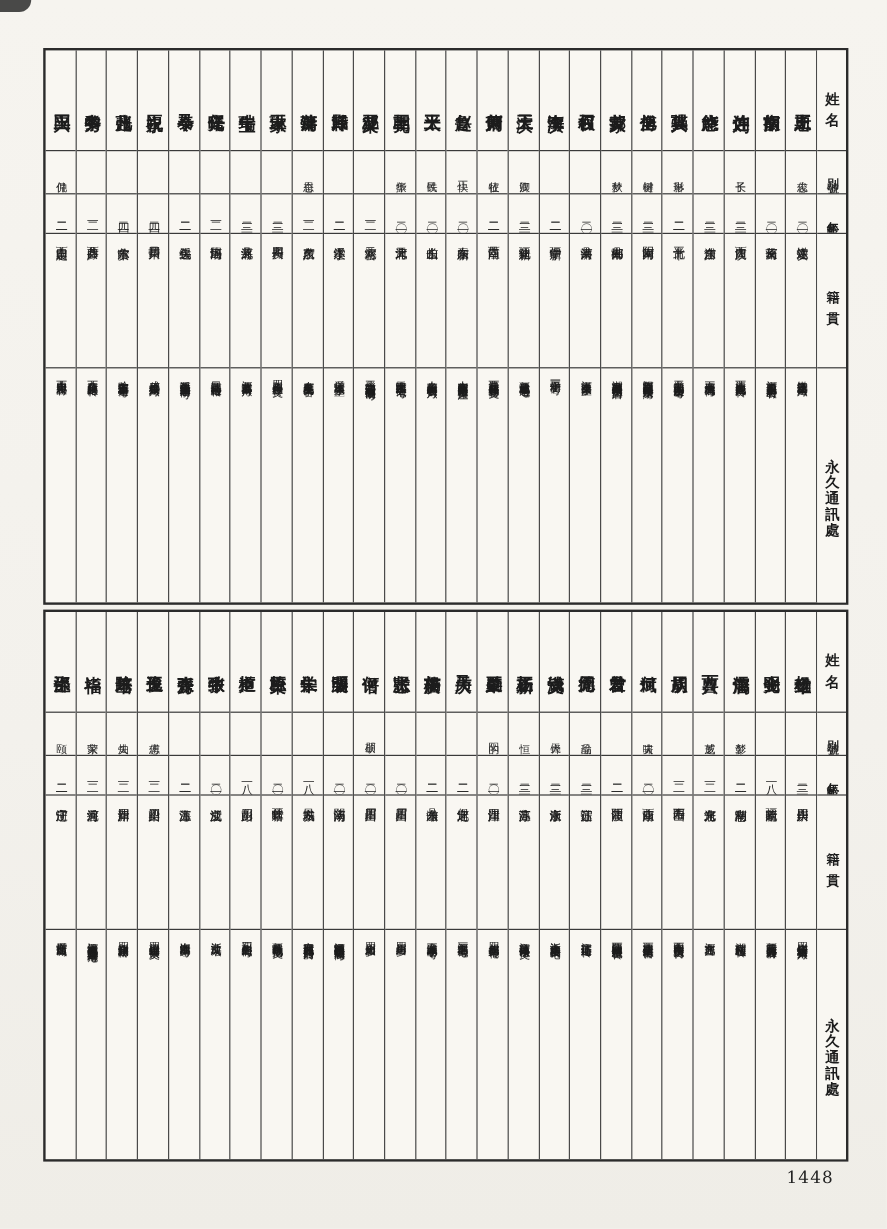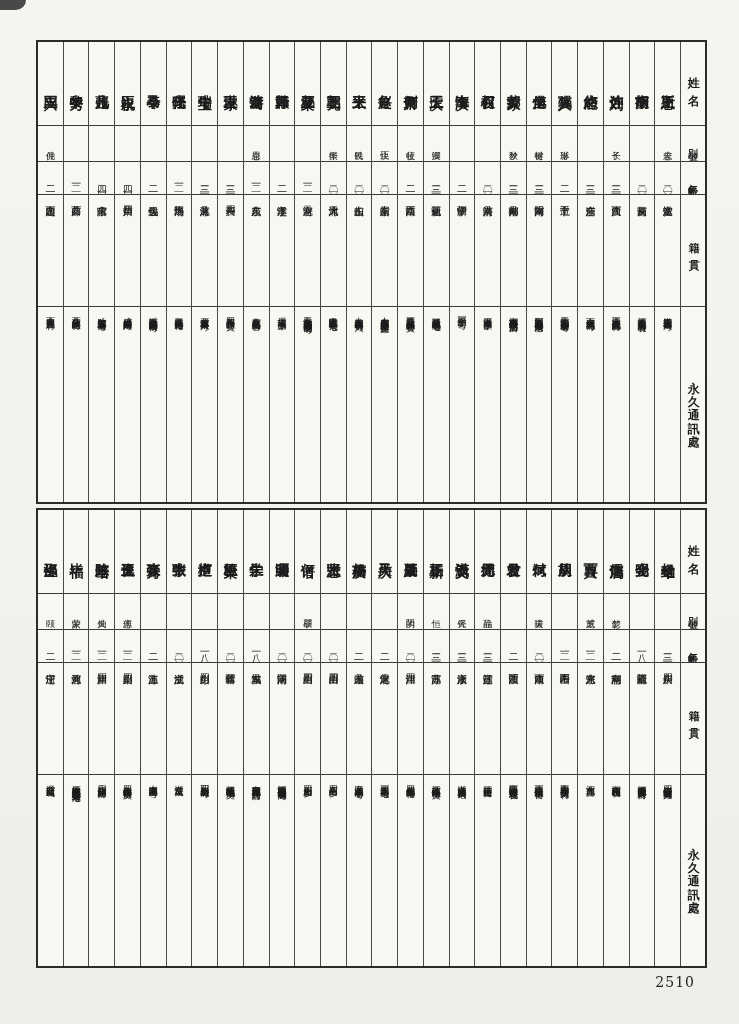--- a/index.html
+++ b/index.html
@@ -430,14 +430,14 @@
   </div>
       <div class="col person">
     <div class="cell name">邵涤生</div>
     <div class="cell alias">颐</div>
     <div class="cell age">二二</div>
     <div class="cell native">辽宁庄河</div>
     <div class="cell address">辽宁庄河石城岛西口</div>
   </div>
     </div>
 
-  <div class="page-number">2510</div>
+  <div class="page-number">1448</div>
 </div>
 
 </body></html>

